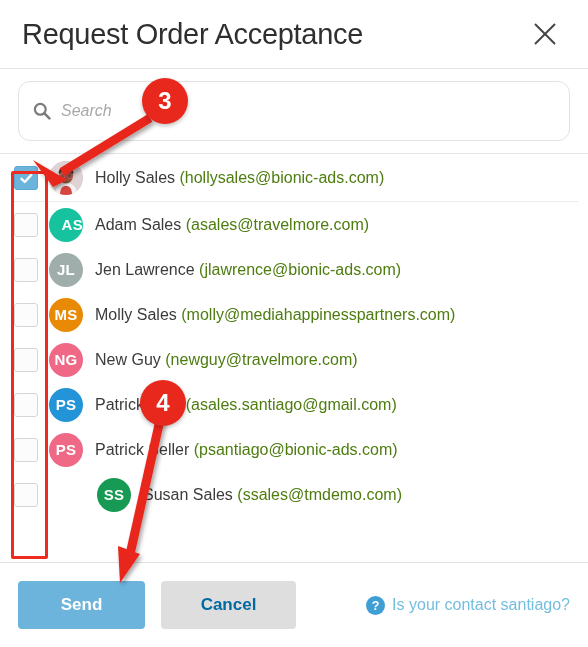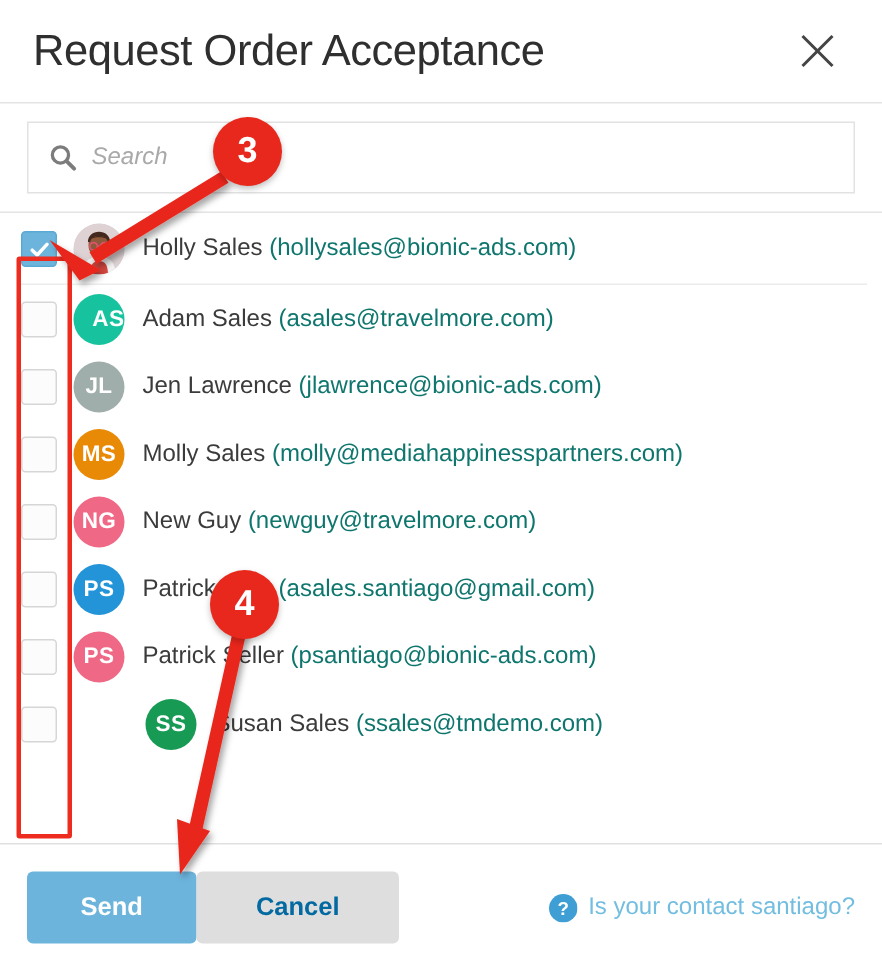--- a/index.html
+++ b/index.html
@@ -60,23 +60,23 @@
   .search-zone {
     flex: 0 0 70px;
     border-top: 1px solid #e4e4e4;
     border-bottom: 1px solid #e4e4e4;
     padding: 12px 18px 12px 18px;
     box-sizing: border-box;
     position: relative;
   }
   .search-box {
     position: relative;
-    height: 48px;
+    height: 60px;
     border: 1px solid #e2e2e2;
-    border-radius: 0;
+    border-radius: 12px;
     background: #ffffff;
     display: flex;
     align-items: center;
     padding-left: 14px;
     box-sizing: border-box;
   }
   .search-icon {
     flex: 0 0 18px;
     width: 18px;
     height: 18px;
@@ -168,21 +168,21 @@
   }
   .avatar-photo svg { display: block; }
 
   .contact-text {
     font-size: 16px;
     color: #3b3b3b;
     white-space: nowrap;
     overflow: hidden;
   }
   .contact-name { color: #3b3b3b; }
-  .contact-email { color: #0f766e; }
+  .contact-email { color: #4d7c0f; }
 
   
   .modal-footer {
     flex: 0 0 85px;
     border-top: 1px solid #e0e0e0;
     display: flex;
     align-items: center;
     padding: 0 18px;
     box-sizing: border-box;
   }
@@ -190,23 +190,24 @@
     font-family: "Liberation Sans", sans-serif;
     font-size: 17px;
     font-weight: bold;
     border: 0;
     border-radius: 4px;
     height: 48px;
     cursor: pointer;
     padding: 0;
   }
   .btn-send {
-    width: 113px;
+    width: 127px;
     background: #6cb4dc;
     color: #ffffff;
+    margin-right: 16px;
   }
   .btn-cancel {
     width: 135px;
     background: #dedede;
     color: #0369a1;
   }
   .help-link {
     margin-left: auto;
     display: flex;
     align-items: center;

